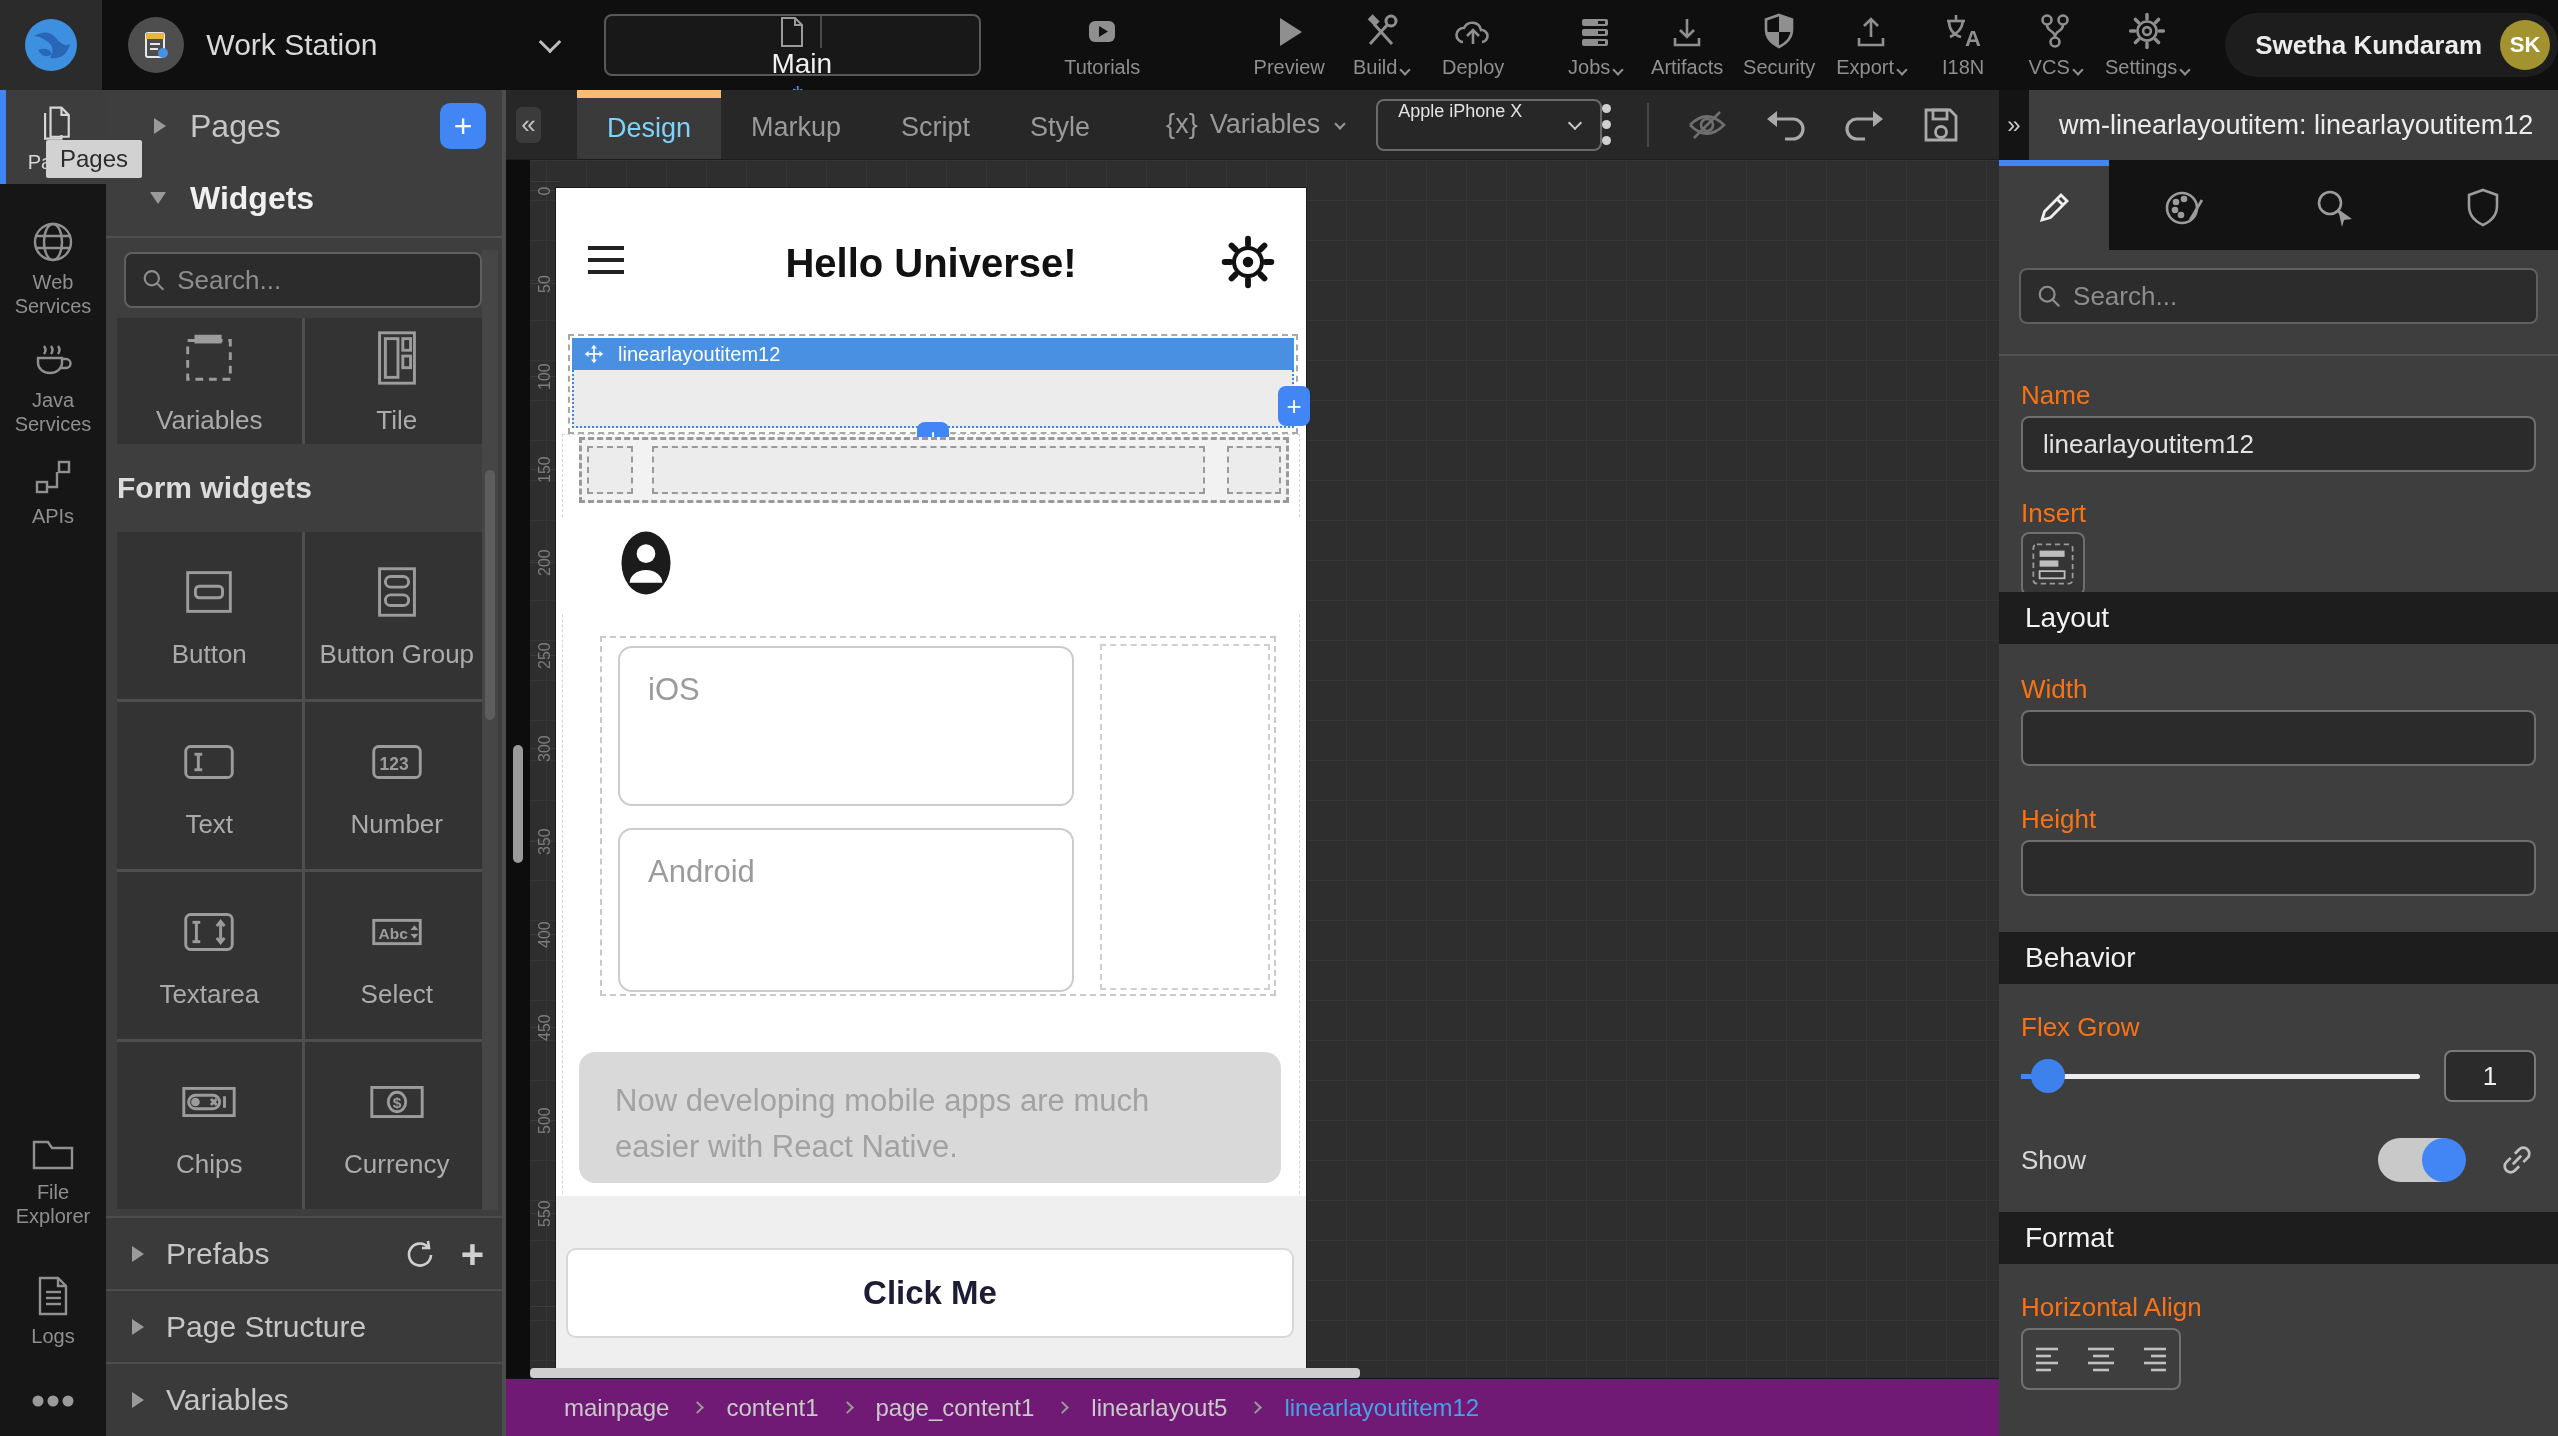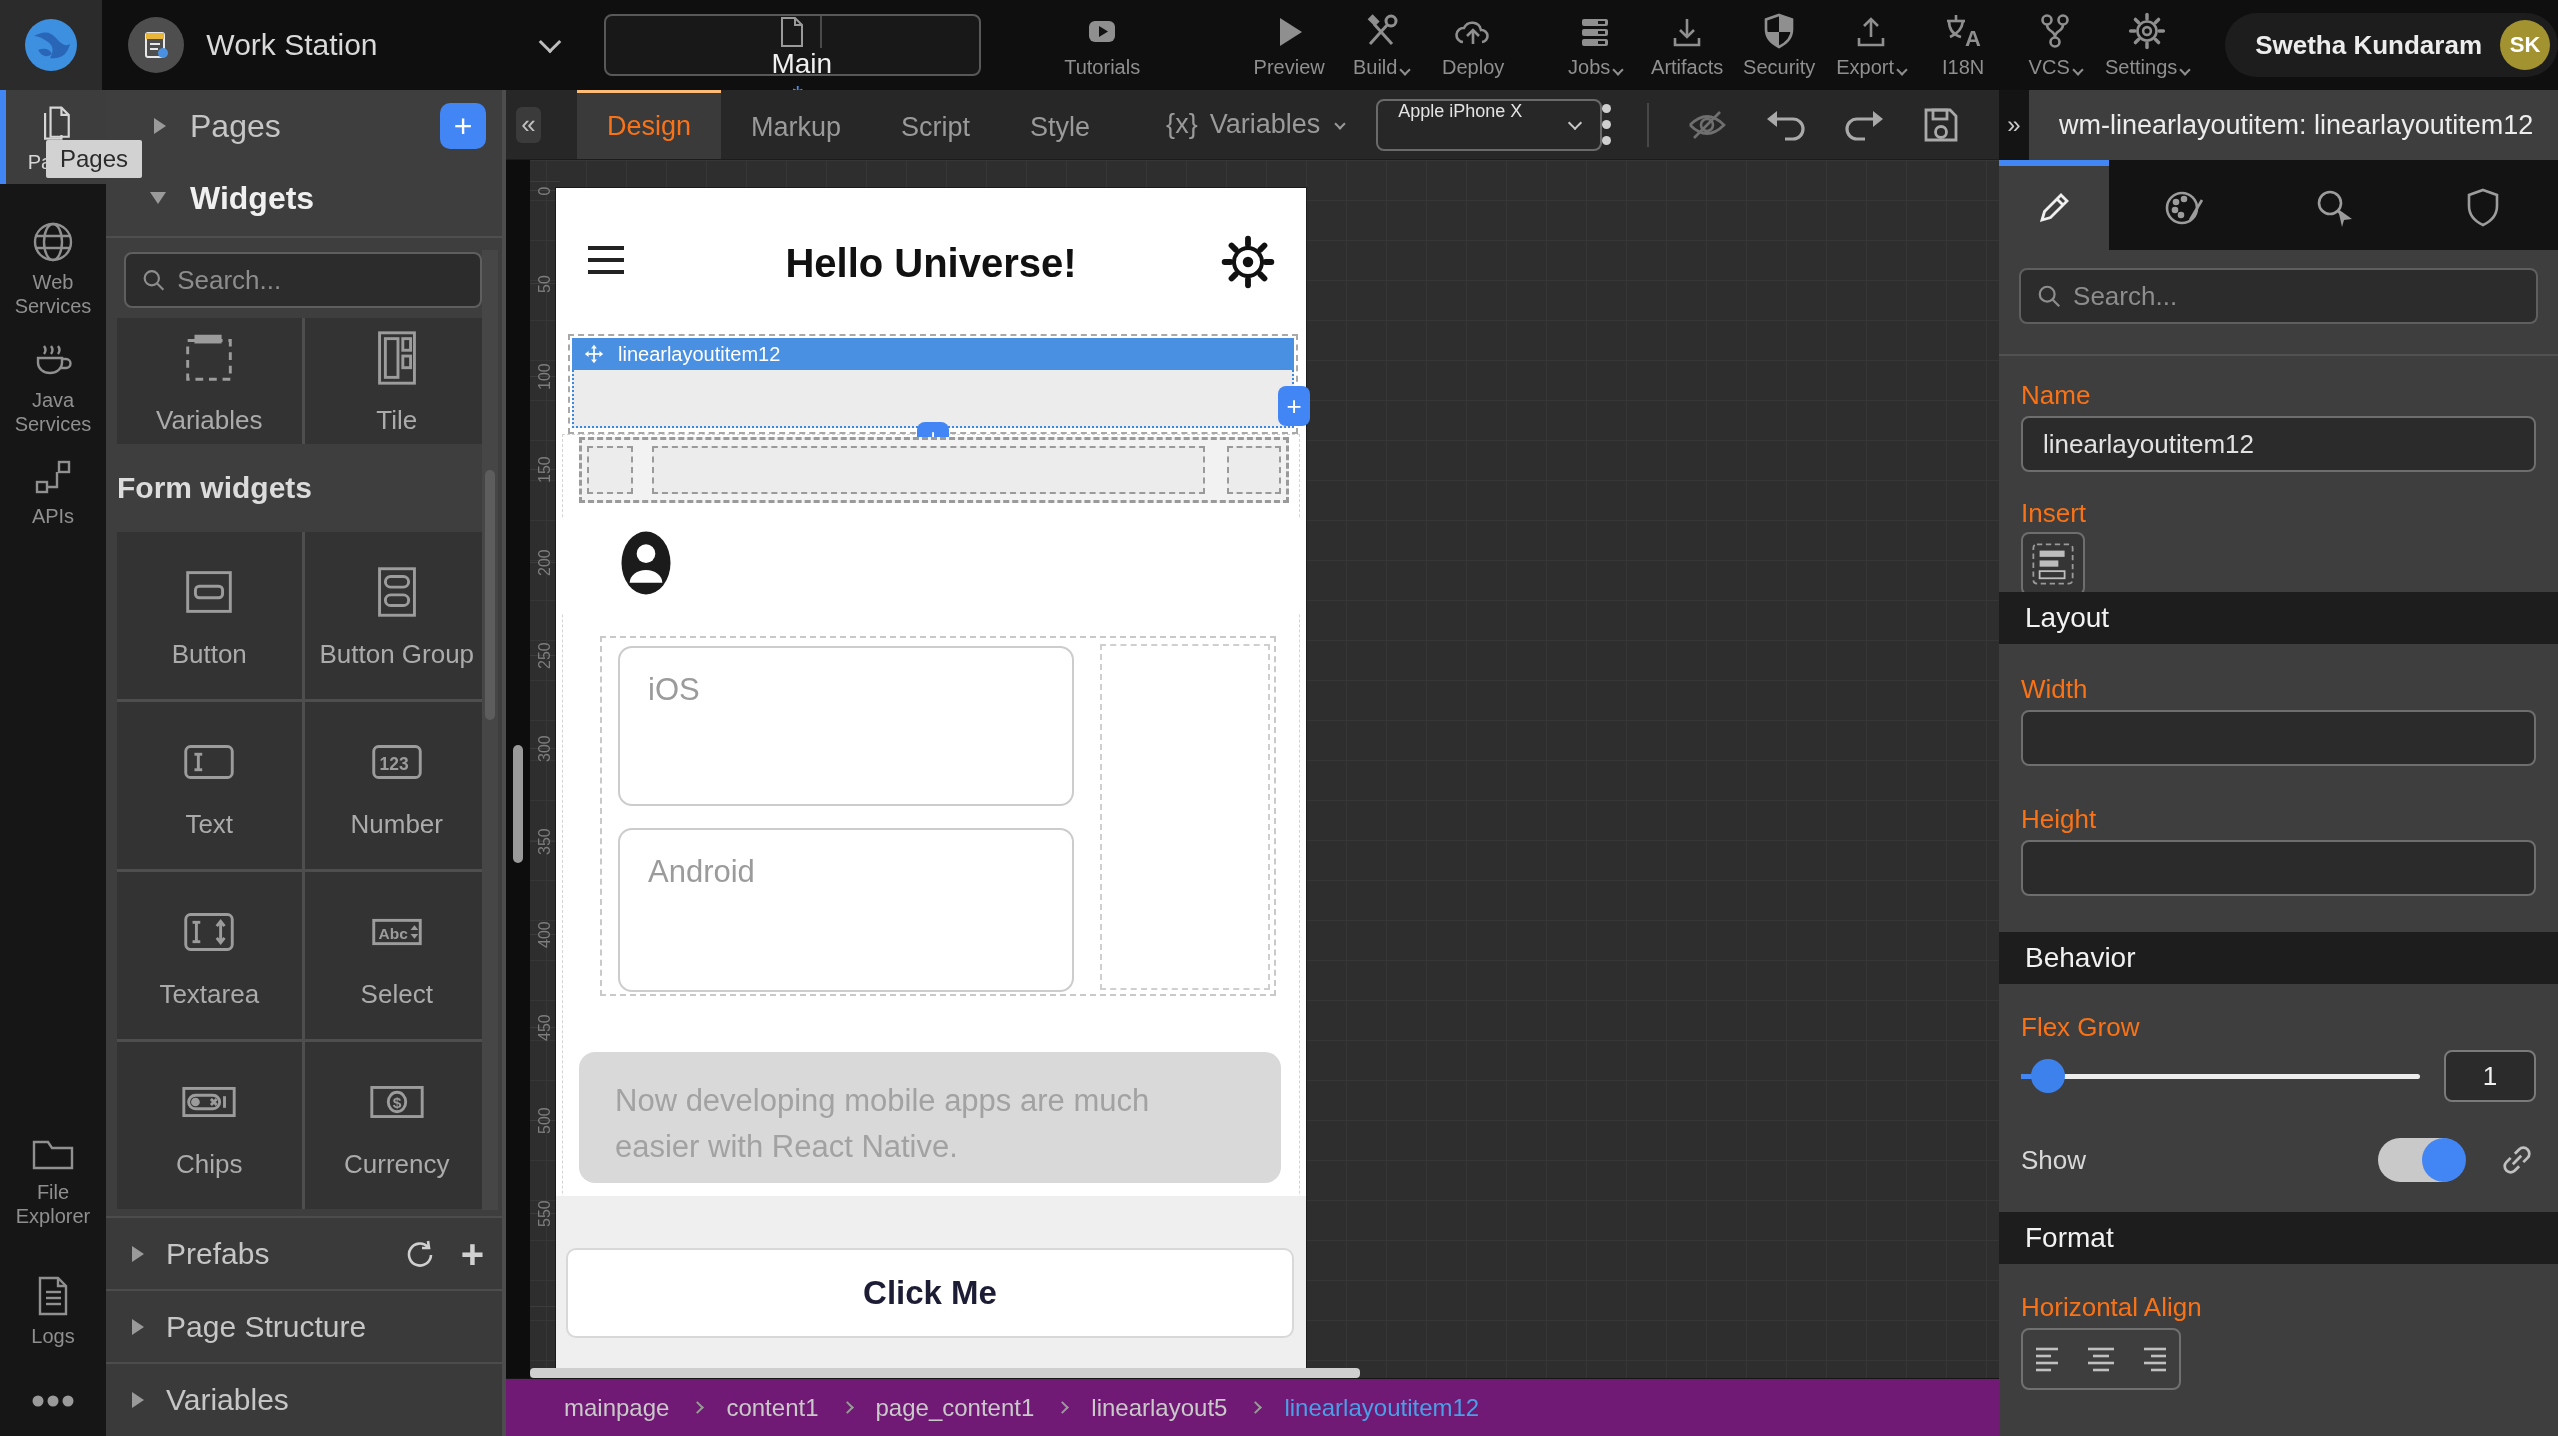--- a/index.html
+++ b/index.html
@@ -65,21 +65,21 @@
   .accordion { position:absolute; left:0; width:100%; height:73px; background:#3a3a3a; border-top:2px solid #4c4c4c; display:flex; align-items:center; padding:0 18px 0 26px; cursor:pointer; }
   .acc-title { font-size:30px; color:#c6c6c6; margin-left:22px; }
   .acc-icons { margin-left:auto; display:flex; gap:26px; align-items:center; }
   .acc-plus { color:#d0d0d0; font-size:40px; font-weight:bold; line-height:30px; }
 
   
   .canvas-col { width:1493px; display:flex; flex-direction:column; }
   .canvas-toolbar { height:70px; background:#272727; display:flex; align-items:stretch; border-bottom:1px solid #1c1c1c; }
   .collapse-btn { align-self:center; margin:0 36px 0 10px; width:36px; height:36px; background:#3b3b3b; border-radius:6px; color:#c0c0c0; font-size:26px; display:flex; align-items:center; justify-content:center; cursor:pointer; }
   .ctab { padding:0 30px; display:flex; align-items:center; font-size:27px; color:#9a9a9a; cursor:pointer; border-top:5px solid transparent; }
-  .ctab.active { background:#3a3a3a; color:#f97316; border-top:3px solid #fdba74; }
+  .ctab.active { background:#3a3a3a; color:#7dd3fc; border-top:8px solid #fdba74; }
   .vars-menu { margin-left:46px; display:flex; align-items:center; gap:12px; color:#9a9a9a; font-size:27px; cursor:pointer; }
   .device-select { margin-left:32px; align-self:center; width:306px; height:52px; border:2px solid #6a6a6a; border-radius:8px; display:flex; align-items:flex-start; padding:0 20px; color:#e4e4e4; font-size:18px; cursor:pointer;flex-direction:column; }
   .device-select .chev.mini { margin-left:auto; border-color:#c9c9c9; width:10px; height:10px; margin-top:-4px; }
   .ct-right { margin-left:auto; display:flex; align-items:center; gap:36px; padding-right:38px; }
   .kebab { display:flex; flex-direction:column; gap:7px; cursor:pointer; }
   .kebab span { width:9px; height:9px; border-radius:50%; background:#cfcfcf; }
   .ct-div { width:2px; height:44px; background:#474747; }
   .ico-btn { cursor:pointer; display:flex; }
 
   .canvas-view { flex:1; position:relative; overflow:hidden;

